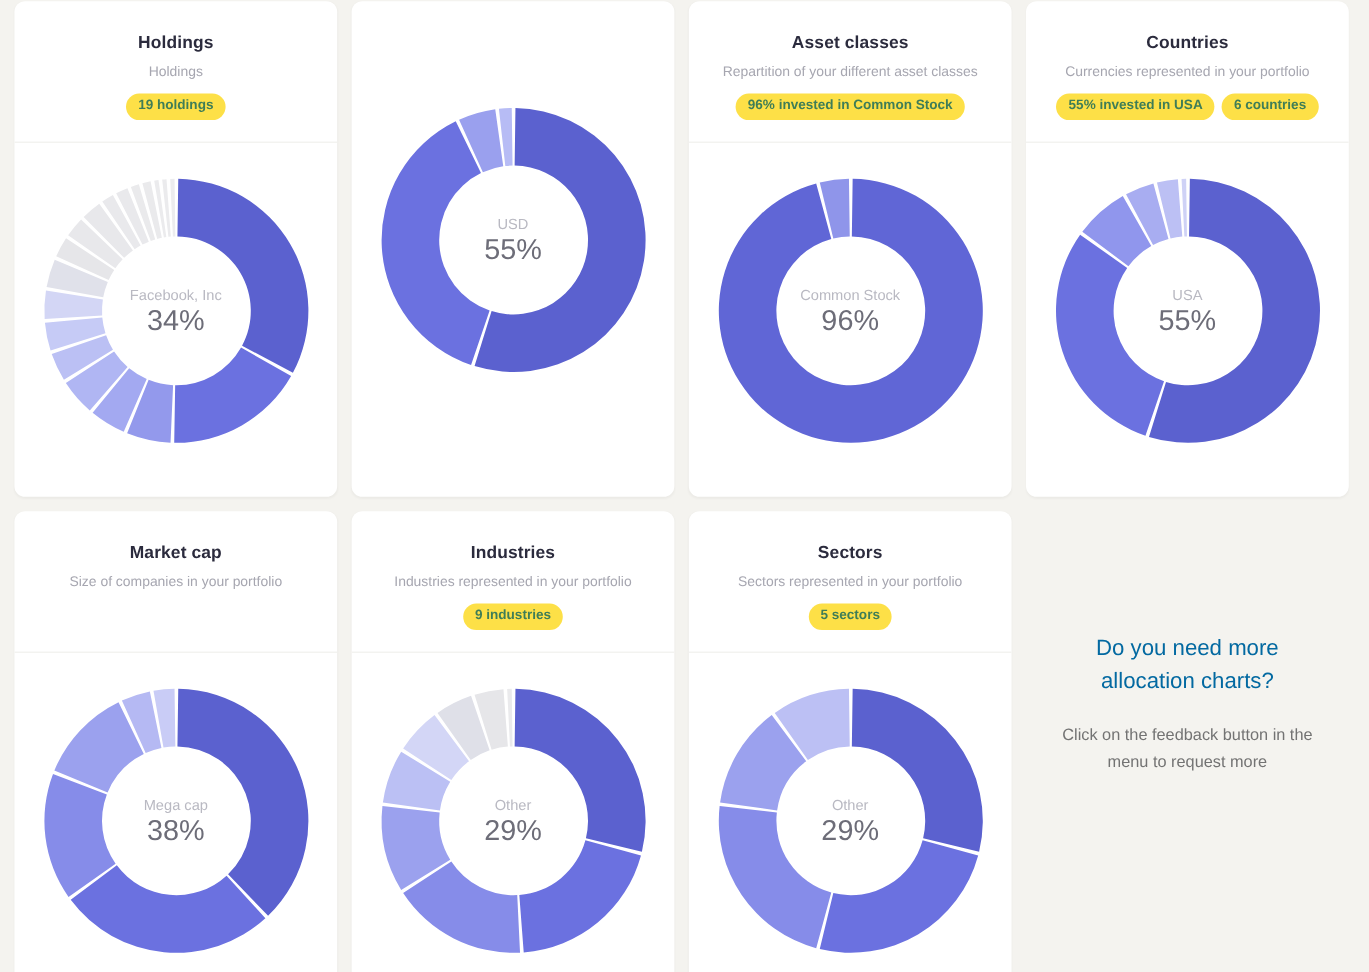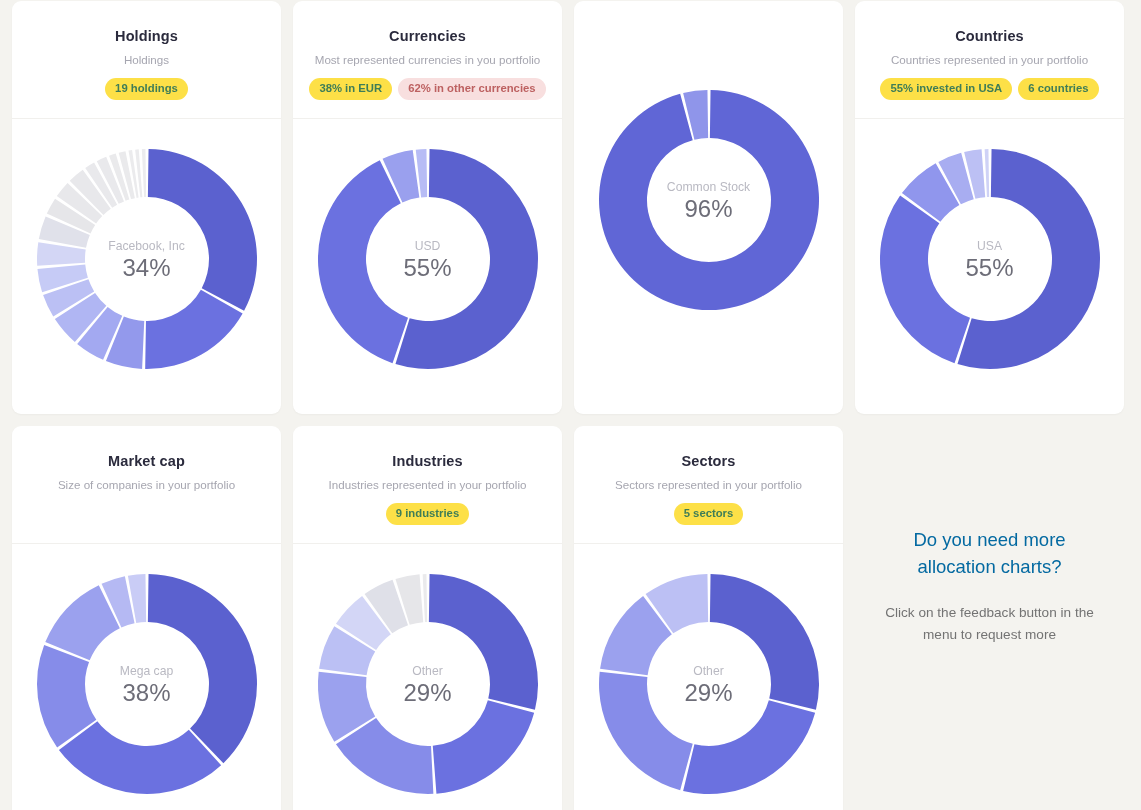--- a/index.html
+++ b/index.html
@@ -173,61 +173,60 @@
               <path d="M 118.83 14.12 A 110 110 0 0 1 122.46 14.01 L 123.13 62.01 A 62 62 0 0 0 121.08 62.07 Z" fill="#ececee"></path>
             </svg>
          <div class="donut-center">
            <div class="center-label">Facebook, Inc</div>
            <div class="center-value">34%</div>
          </div>
        </div>
      </div>
       </div>
       <div class="card">
-        <div class="card-header">
-       <div class="card-title">Currencies</div>
-       <div class="card-subtitle">Most represented currencies in you portfolio</div>
-       <div class="badges">
-            <span class="badge green">38% in EUR</span>
-            <span class="badge red">62% in other currencies</span>
-          </div>
-     </div>
      <div class="chart-area">
        <div class="donut-wrap">
          <svg viewBox="0 0 248 248" width="248" height="248">
               <path d="M 125.54 14.01 A 110 110 0 1 1 91.47 229.08 L 105.67 183.23 A 62 62 0 1 0 124.87 62.01 Z" fill="#5b61cf"></path>
               <path d="M 88.55 228.13 A 110 110 0 0 1 75.78 25.13 L 96.82 68.27 A 62 62 0 0 0 104.02 182.69 Z" fill="#6b71e0"></path>
               <path d="M 78.56 23.82 A 110 110 0 0 1 108.69 15.07 L 115.37 62.60 A 62 62 0 0 0 98.39 67.54 Z" fill="#9aa0ee"></path>
               <path d="M 111.74 14.69 A 110 110 0 0 1 122.46 14.01 L 123.13 62.01 A 62 62 0 0 0 117.09 62.39 Z" fill="#b7bcf5"></path>
             </svg>
          <div class="donut-center">
            <div class="center-label">USD</div>
            <div class="center-value">55%</div>
          </div>
        </div>
      </div>
       </div>
       <div class="card">
+        <div class="card-header">
+       <div class="card-title">Asset classes</div>
+       <div class="card-subtitle">Repartition of your different asset classes</div>
+       <div class="badges">
+            <span class="badge green">96% invested in Common Stock</span>
+          </div>
+     </div>
      <div class="chart-area">
        <div class="donut-wrap">
          <svg viewBox="0 0 248 248" width="248" height="248">
               <path d="M 125.54 14.01 A 110 110 0 1 1 95.16 17.85 L 107.74 64.17 A 62 62 0 1 0 124.87 62.01 Z" fill="#6066d6"></path>
               <path d="M 98.13 17.08 A 110 110 0 0 1 122.46 14.01 L 123.13 62.01 A 62 62 0 0 0 109.42 63.74 Z" fill="#8f95ea"></path>
             </svg>
          <div class="donut-center">
            <div class="center-label">Common Stock</div>
            <div class="center-value">96%</div>
          </div>
        </div>
      </div>
       </div>
       <div class="card">
         <div class="card-header">
        <div class="card-title">Countries</div>
-       <div class="card-subtitle">Countries represented in your portfolio</div>
+       <div class="card-subtitle">Currencies represented in your portfolio</div>
        <div class="badges">
             <span class="badge green">55% invested in USA</span>
             <span class="badge green">6 countries</span>
           </div>
      </div>
      <div class="chart-area">
        <div class="donut-wrap">
          <svg viewBox="0 0 248 248" width="248" height="248">
               <path d="M 125.54 14.01 A 110 110 0 1 1 91.47 229.08 L 105.67 183.23 A 62 62 0 1 0 124.87 62.01 Z" fill="#5b61cf"></path>
               <path d="M 88.55 228.13 A 110 110 0 0 1 34.11 60.59 L 73.34 88.26 A 62 62 0 0 0 104.02 182.69 Z" fill="#6b71e0"></path>

